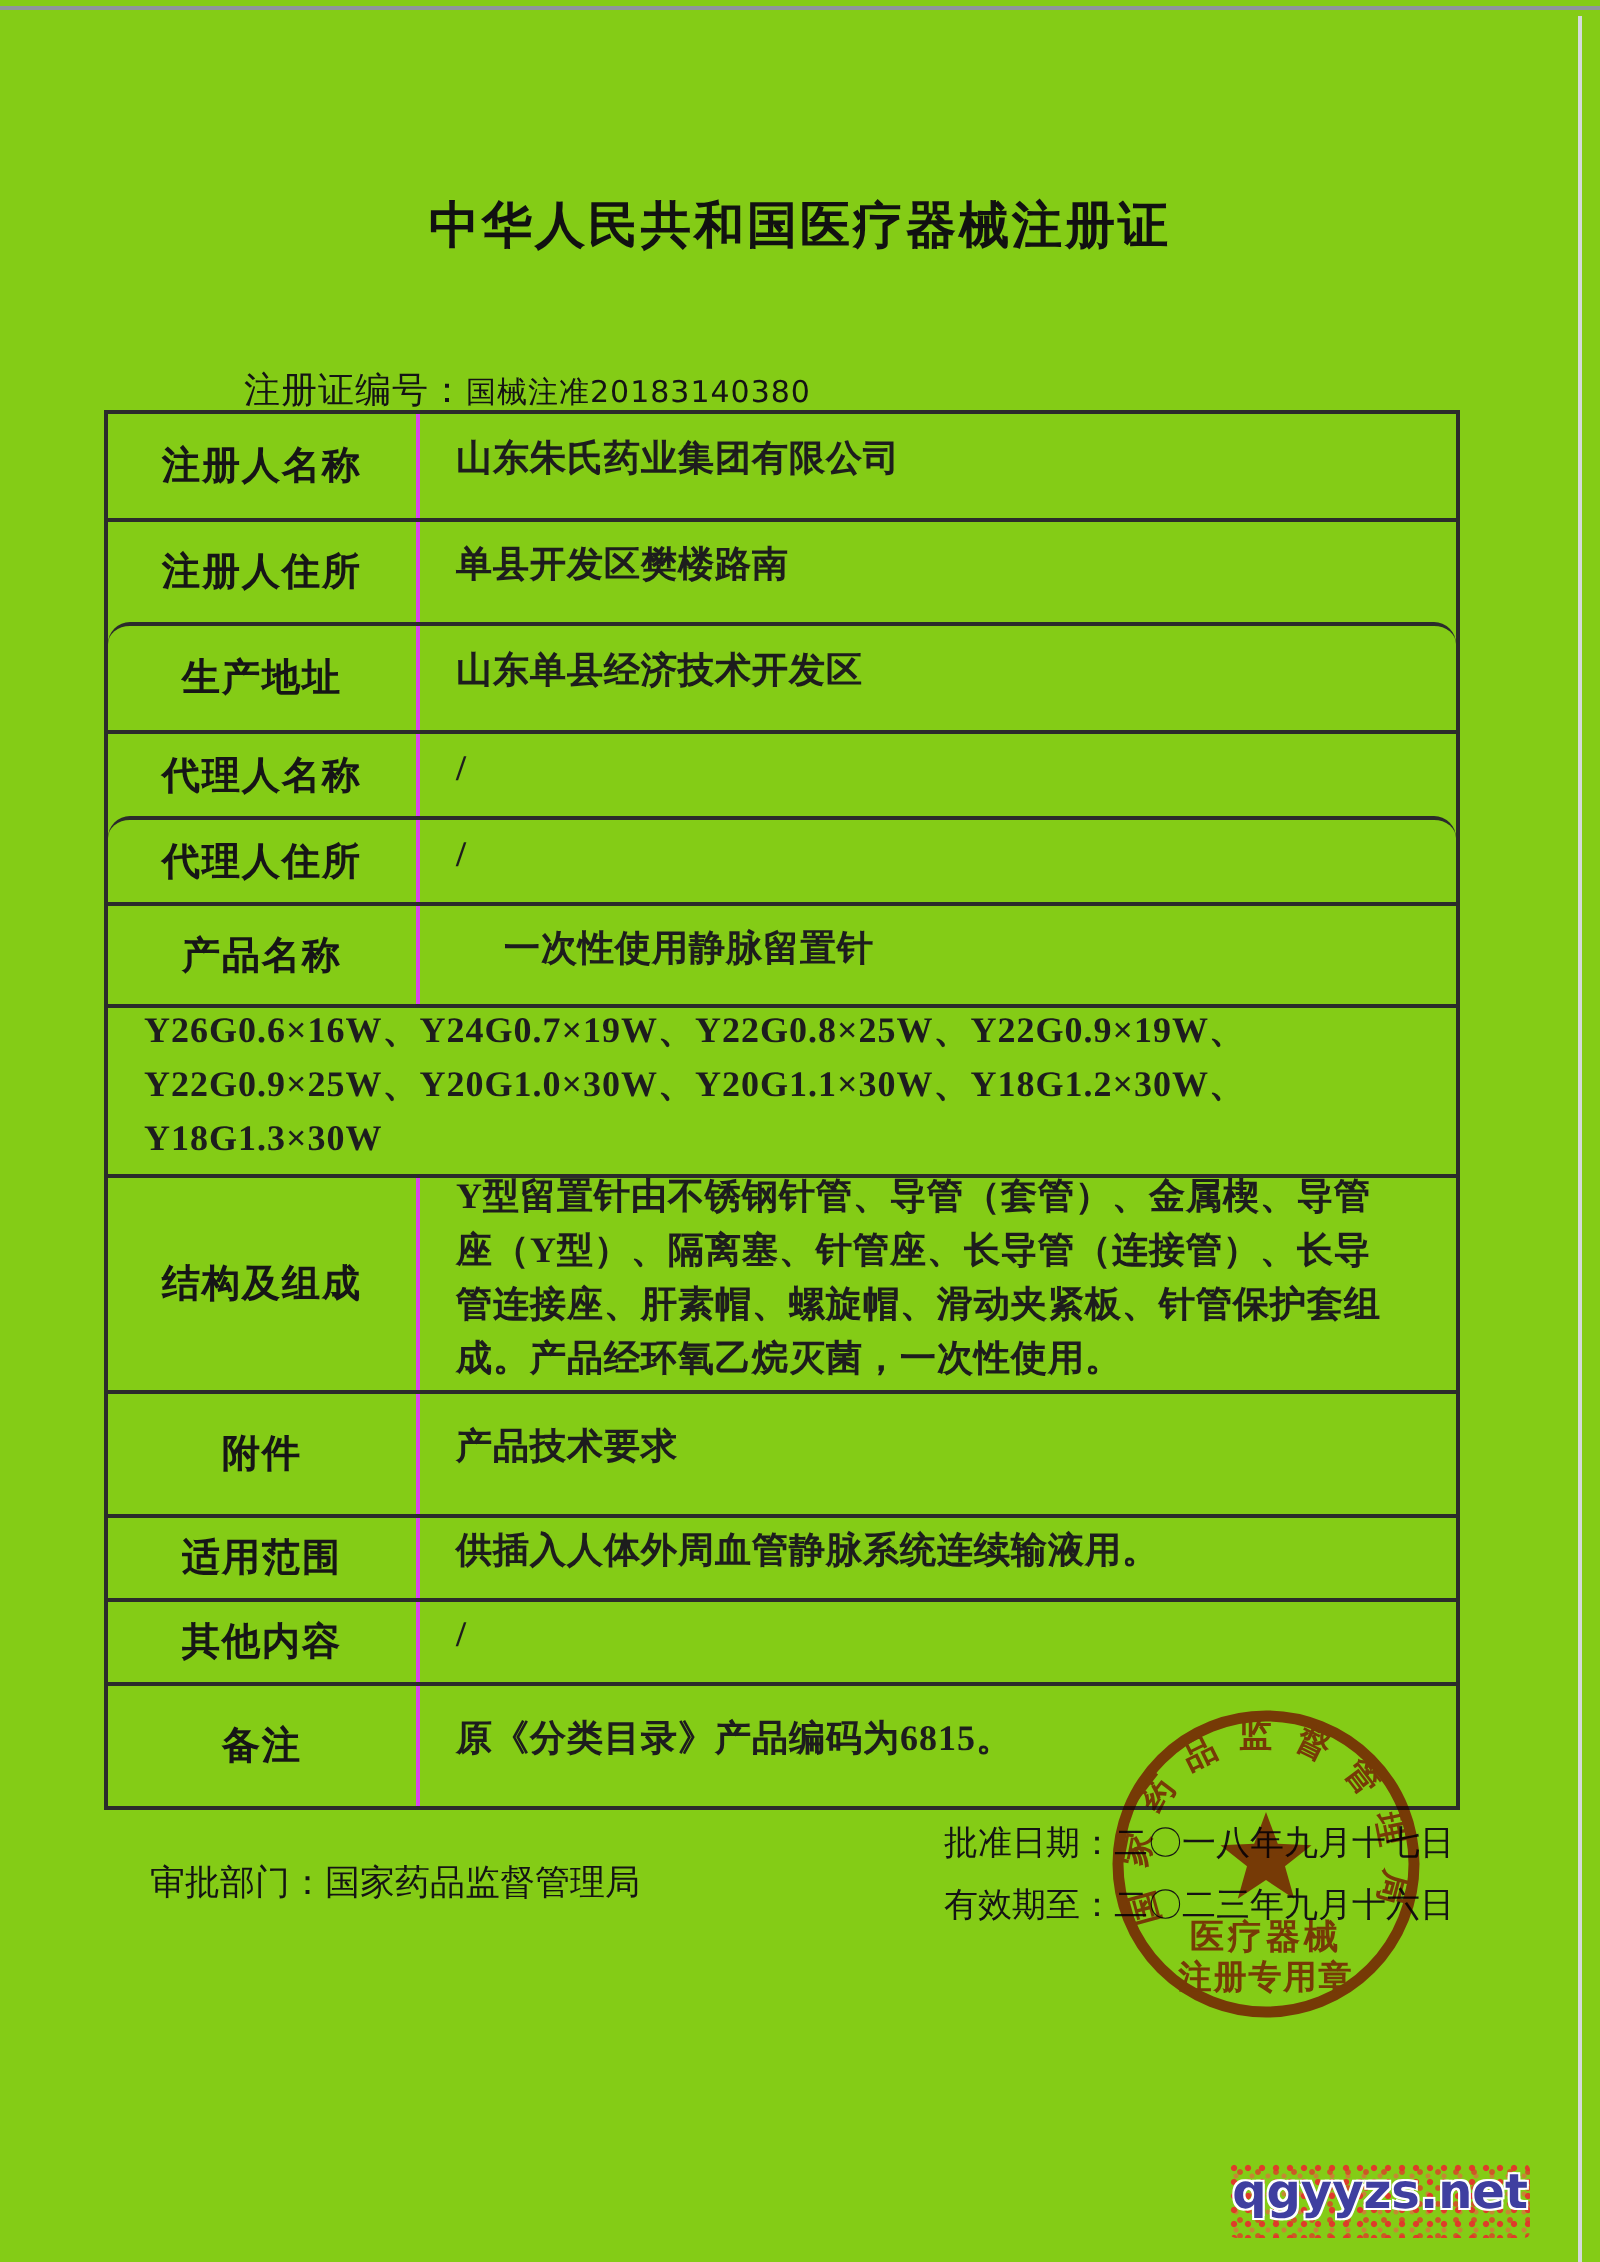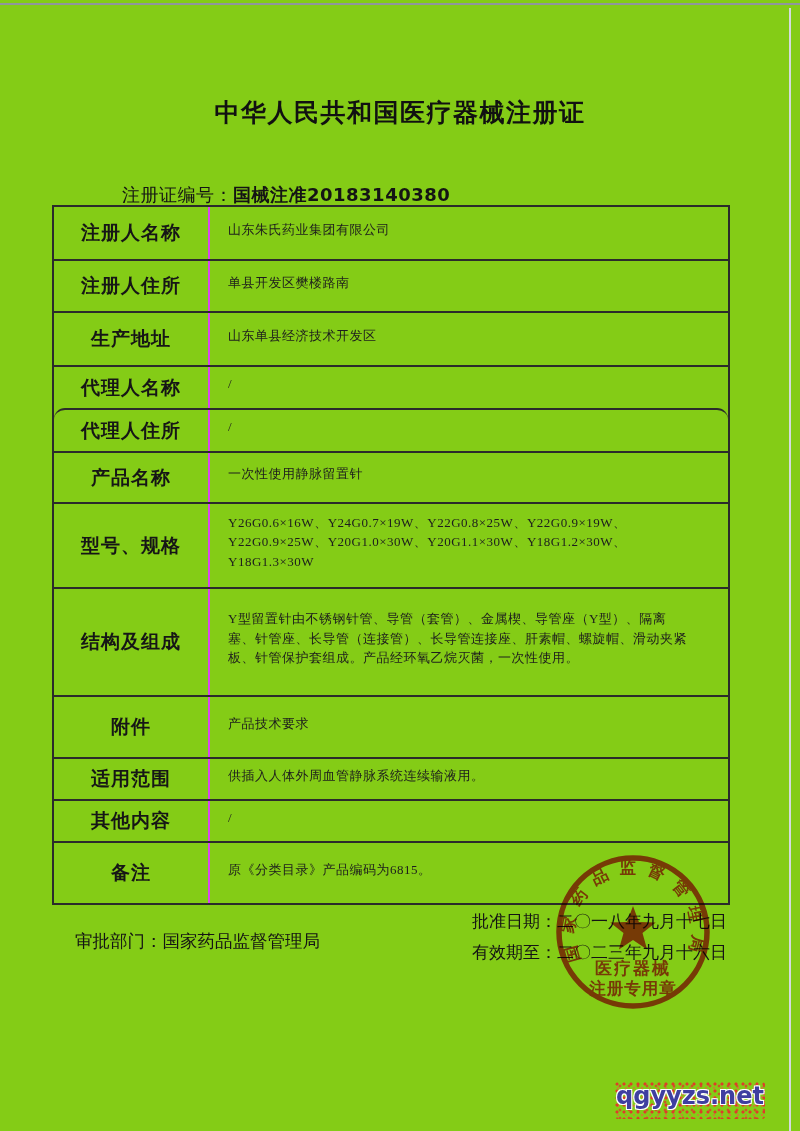--- a/index.html
+++ b/index.html
@@ -20,55 +20,56 @@
     position:absolute;top:96px;left:0;width:800px;
     text-align:center;
     font-family:"DejaVu Sans", sans-serif;
     font-size:25px;font-weight:bold;letter-spacing:1.5px;
     color:#111;
   }
   .regline{
     position:absolute;top:183px;left:122px;
     font-size:18px;color:#141414;letter-spacing:.5px;
   }
-  .regline .regnum{font-family:"DejaVu Sans", sans-serif;font-weight:700;font-size:18px;}
+  .regline .regnum{font-family:"DejaVu Sans", sans-serif;font-weight:400;font-size:15px;}
 
   .cert-table{
     position:absolute;top:205px;left:52px;width:678px;
     border:2px solid #2b2b2b;
     box-sizing:border-box;
   }
   .trow{display:flex;box-sizing:border-box;border-top:2px solid #2b2b2b;}
   .trow:first-child{border-top:none;}
   .trow:nth-child(1){height:52px;}
   .trow:nth-child(2){height:52px;}
-  .trow:nth-child(3){height:54px;}
+  .trow:nth-child(3){height:54px;border-radius:11px;}
   .trow:nth-child(4){height:43px;}
   .trow:nth-child(5){height:43px;border-radius:11px;}
-  .trow:nth-child(6){height:51px;}
+  .trow:nth-child(6){height:51px;gap:24px;}
   .trow:nth-child(7){height:85px;}
   .trow:nth-child(8){height:108px;}
   .trow:nth-child(9){height:62px;}
   .trow:nth-child(10){height:42px;}
   .trow:nth-child(11){height:42px;}
   .trow:nth-child(12){height:62px;justify-content:flex-end;}
   .tlabel{
     width:156px;flex:0 0 156px;
     display:flex;align-items:center;justify-content:center;
     border-right:2px solid #d946ef;
     font-size:19px;font-weight:bold;color:#161616;
     letter-spacing:1px;
     box-sizing:border-box;
   }
   .tvalue{
     flex:1;display:flex;align-items:center;
     padding:3px 36px 10px 18px;
-    font-size:13px;line-height:1.5;color:#1d1d1d;
+    font-size:18px;line-height:1.5;color:#1d1d1d;
     letter-spacing:.5px;
     box-sizing:border-box;
+    font-weight:bold;
   }
 
   .dept-line{position:absolute;top:929px;left:75px;font-size:17.5px;color:#141414;}
   .approve-line{position:absolute;top:910px;left:472px;font-size:17px;color:#141414;}
   .valid-line{position:absolute;top:941px;left:472px;font-size:17px;color:#141414;}
 
   .stamp{
     position:absolute;top:852px;left:553px;width:160px;height:160px;
     mix-blend-mode:multiply;opacity:.92;
   }
@@ -123,21 +124,20 @@
     </div>
     <div class="trow">
       <div class="tlabel">代理人住所</div>
       <div class="tvalue">/</div>
     </div>
     <div class="trow">
       <div class="tlabel">产品名称</div>
       <div class="tvalue">一次性使用静脉留置针</div>
     </div>
     <div class="trow">
-      <div class="tlabel">型号、规格</div>
       <div class="tvalue">Y26G0.6×16W、Y24G0.7×19W、Y22G0.8×25W、Y22G0.9×19W、Y22G0.9×25W、Y20G1.0×30W、Y20G1.1×30W、Y18G1.2×30W、Y18G1.3×30W</div>
     </div>
     <div class="trow">
       <div class="tlabel">结构及组成</div>
       <div class="tvalue">Y型留置针由不锈钢针管、导管（套管）、金属楔、导管座（Y型）、隔离塞、针管座、长导管（连接管）、长导管连接座、肝素帽、螺旋帽、滑动夹紧板、针管保护套组成。产品经环氧乙烷灭菌，一次性使用。</div>
     </div>
     <div class="trow">
       <div class="tlabel">附件</div>
       <div class="tvalue">产品技术要求</div>
     </div>

